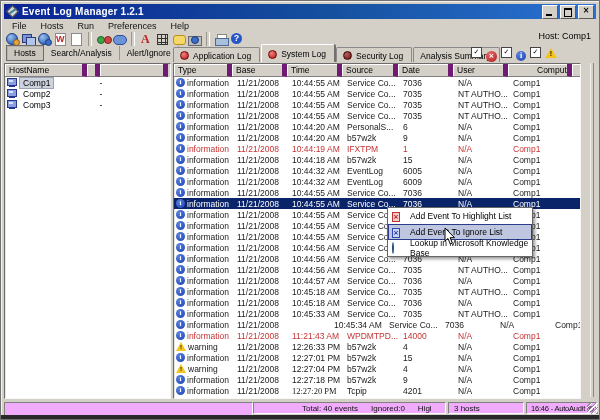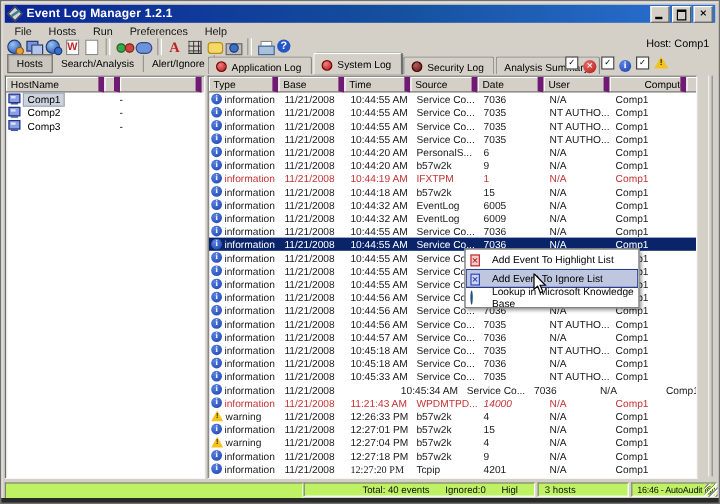--- a/index.html
+++ b/index.html
@@ -117,21 +117,21 @@
             font:bold 7px/9px "DejaVu Sans",sans-serif;color:#b02020;text-align:center;}
   .cm-ilist{background:#cad4f6;border:1px solid #3048b0;width:9px;height:9px;
             font:bold 7px/9px "DejaVu Sans",sans-serif;color:#2038a0;text-align:center;}
   .cm-globe{width:11px;height:11px;border-radius:50%;border:1px solid #205080;
             background:radial-gradient(circle at 35% 30%,#8cd49c,#3068c0);}
   
   .cursor{position:absolute;left:443px;top:227px;z-index:20;}
   
   .statusbar{position:absolute;left:0;right:0;top:400px;height:15px;font-size:8px;color:#111;}
   .sp{position:absolute;top:1px;height:12px;border:1px solid;border-color:#808080 #fff #fff #808080;
-      background:#bef264;display:flex;align-items:center;overflow:hidden;white-space:nowrap;}
+      background:#f0abfc;display:flex;align-items:center;overflow:hidden;white-space:nowrap;}
   .sp1{left:3px;width:247px;}
   .sp2{left:252px;width:193px;padding-left:48px;gap:13px;box-sizing:border-box;}
   .sp3{left:447px;width:76px;padding-left:5px;box-sizing:border-box;}
   .sp4{left:525px;width:71px;padding-left:4px;box-sizing:border-box;font-size:7.5px;letter-spacing:-.2px;}
   .grip{position:absolute;right:1px;top:2px;width:11px;height:11px;
         background:repeating-linear-gradient(135deg,transparent 0 2px,#909090 2px 3px,#fff 3px 4px);}
   .bstrip{position:absolute;left:0;right:0;bottom:0;height:4px;background:#27292b;}
   .redge{position:absolute;left:589px;top:62px;height:334px;width:2px;border-left:1px solid #f2f0ec;border-right:1px solid #8a8a8a;}
 </style>
 </head>
@@ -574,21 +574,21 @@
           <span class="lc" style="width: 56px;">Comp1</span>
         </div>
         <div class="lrow red">
           <span class="lc lc-type" style="width: 58px;">
             <span class="t-info">i</span>
             <span>information</span>
           </span>
           <span class="lc" style="width: 55px;">11/21/2008</span>
           <span class="lc" style="width: 55px;">11:21:43 AM</span>
           <span class="lc" style="width: 56px;">WPDMTPD...</span>
-          <span class="lc" style="width: 55px; font-style: italic;">14000</span>
+          <span class="lc" style="width: 55px;">14000</span>
           <span class="lc" style="width: 55px;">N/A</span>
           <span class="lc" style="width: 56px;">Comp1</span>
         </div>
         <div class="lrow">
           <span class="lc lc-type" style="width: 58px;">
             <span class="t-warn">
               <span class="tri"></span>
               <span class="ex">!</span>
             </span>
             <span>warning</span>

